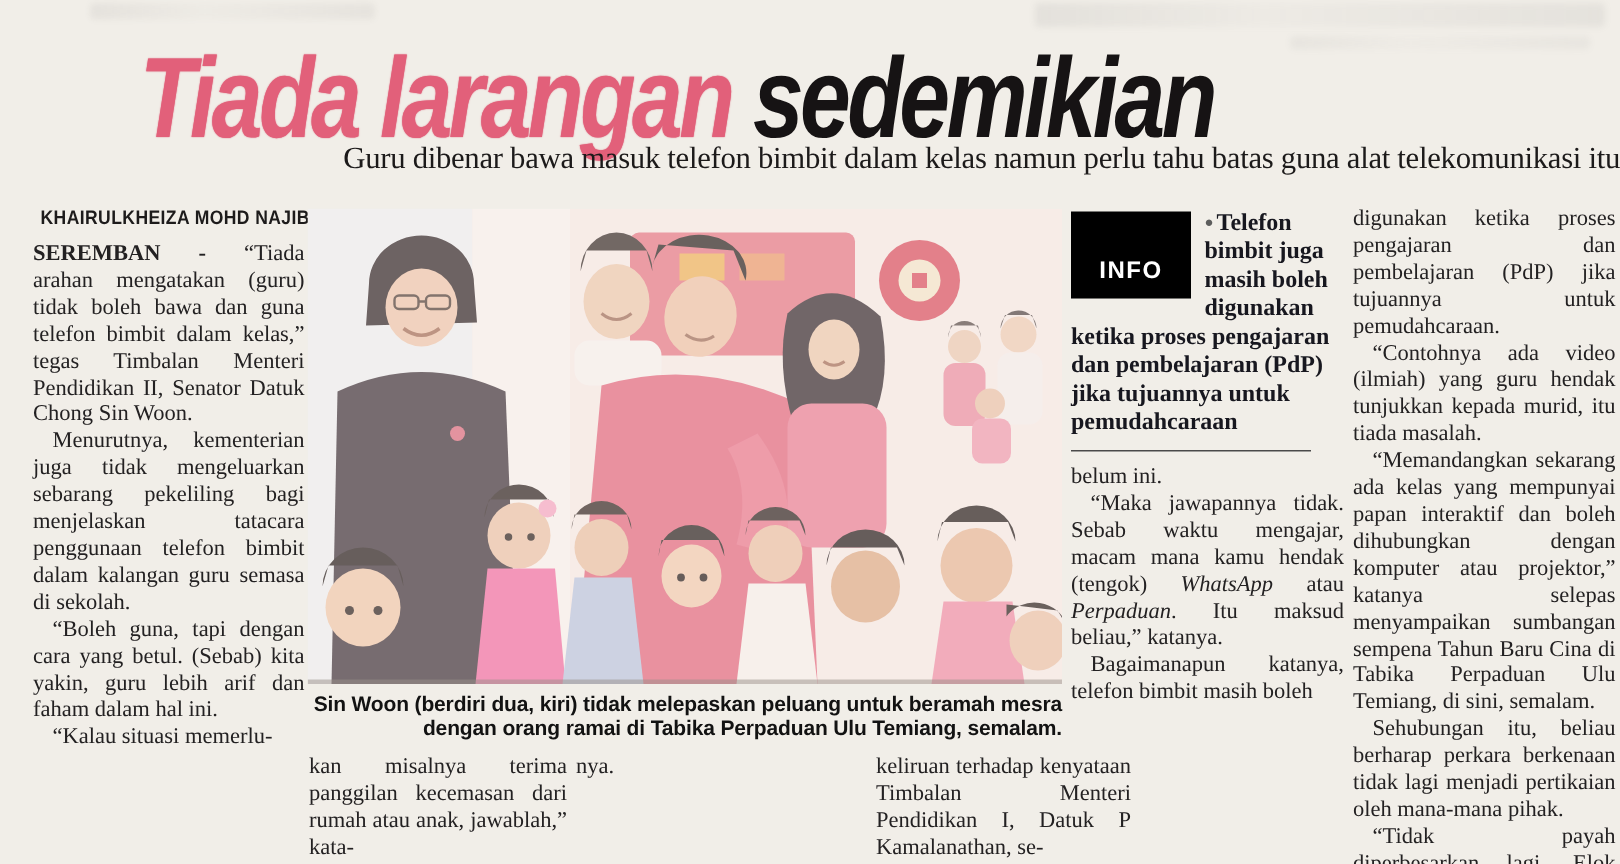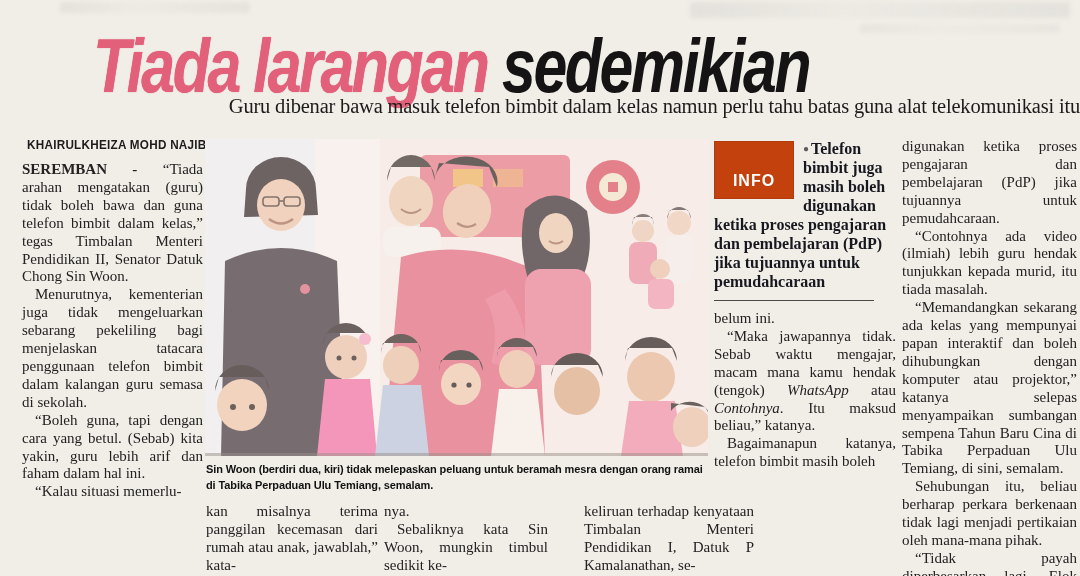--- a/index.html
+++ b/index.html
@@ -38,33 +38,33 @@
   #col2{left:206px;top:503px;width:172px;}
   #col3{left:384px;top:503px;width:164px;}
   #col4{left:552px;top:503px;width:170px;margin-left:32px;}
   #colmid{left:714px;top:139px;width:182px;}
   #col6{left:902px;top:138px;width:175px;}
   .lead{font-weight:700;}
   em{font-style:italic;margin-top:26px;}
 
   
   #info-block{font-weight:700;font-size:16px;line-height:19px;color:#17171f;text-align:left;}
-  #info-square{float:left;width:80px;height:58px;background:#c2410c;margin:2px 9px 2px 0;
+  #info-square{float:left;width:80px;height:58px;background:#000000;margin:2px 9px 2px 0;
       text-align:center;box-shadow:0 0 0 1px rgba(0,0,0,.08) inset;}
   #info-square span{display:inline-block;margin-top:30px;color:#fff;
       font-family:"Liberation Sans", sans-serif;font-weight:700;font-size:16px;letter-spacing:1px;}
   .bullet{color:#5d5d5d;font-size:10px;vertical-align:2px;padding-right:2px;}
   #info-rule{border:none;border-top:1.5px solid #4a4a4a;width:160px;margin:9px 12px 9px 0;}
   #col5{font-weight:400;}
 
   
   #photo{position:absolute;left:205px;top:139px;width:503px;height:317px;overflow:hidden;}
   #caption{position:absolute;left:206px;top:461px;width:502px;
-      font-family:"Liberation Sans", sans-serif;font-weight:700;font-size:11px;
-      line-height:16px;color:#121212;letter-spacing:-0.1px;text-align:left;}
+      font-family:"Liberation Sans", sans-serif;font-weight:700;font-size:14px;
+      line-height:16px;color:#121212;letter-spacing:-0.1px;text-align:right;}
 </style>
 </head>
 <body>
 
 <div id="page">
 
   <div class="bleed" id="bleed-tl"></div>
   <div class="bleed" id="bleed-tr"></div>
   <div class="bleed" id="bleed-tr2"></div>
 
@@ -166,42 +166,41 @@
     </svg>
   </div>
 
   <div id="caption">Sin Woon (berdiri dua, kiri) tidak  melepaskan peluang untuk beramah mesra dengan orang ramai di Tabika Perpaduan Ulu Temiang, semalam.</div>
 
   <div class="col" id="col2">
     <p>kan misalnya terima panggilan kecemasan dari rumah atau anak, jawablah,” kata-</p>
   </div>
   <div class="col" id="col3">
     <p>nya.</p>
-    <p class="ind">Sebaliknya kata Sin Woon, mungkin timbul sedikit ke-</p>
   </div>
   <div class="col" id="col4">
     <p>keliruan terhadap kenyataan Timbalan Menteri Pendidikan I, Datuk P Kamalanathan, se-</p>
   </div>
 
   <div class="col" id="colmid">
     <div id="info-block">
       <div id="info-square">
         <span>INFO</span>
       </div>
       <span class="bullet">●</span><span>Telefon bimbit juga masih boleh digunakan ketika proses pengajaran dan pembelajaran (PdP) jika tujuannya untuk pemudahcaraan</span>
     </div>
     <hr id="info-rule">
     <div id="col5">
       <p>belum ini.</p>
-      <p class="ind"><span>“Maka jawapannya tidak. Sebab waktu mengajar, macam mana kamu hendak (tengok) </span><em>WhatsApp</em><span> atau </span><em>Contohnya</em><span>. Itu maksud beliau,” katanya.</span></p>
+      <p class="ind"><span>“Maka jawapannya tidak. Sebab waktu mengajar, macam mana kamu hendak (tengok) </span><em>WhatsApp</em><span> atau </span><em>Perpaduan</em><span>. Itu maksud beliau,” katanya.</span></p>
       <p class="ind">Bagaimanapun katanya, telefon bimbit masih boleh</p>
     </div>
   </div>
 
   <div class="col" id="col6">
     <p>digunakan ketika proses pengajaran dan pembelajaran (PdP) jika tujuannya untuk pemudahcaraan.</p>
-    <p class="ind">“Contohnya ada video (ilmiah) lebih guru hendak tunjukkan kepada murid, itu tiada masalah.</p>
+    <p class="ind">“Contohnya ada video (ilmiah) yang guru hendak tunjukkan kepada murid, itu tiada masalah.</p>
     <p class="ind">“Memandangkan sekarang ada kelas yang mempunyai papan interaktif dan boleh dihubungkan dengan komputer atau projektor,” katanya selepas menyampaikan sumbangan sempena Tahun Baru Cina di Tabika Perpaduan Ulu Temiang, di sini, semalam.</p>
     <p class="ind">Sehubungan itu, beliau berharap perkara berkenaan tidak lagi menjadi pertikaian oleh mana-mana pihak.</p>
     <p class="ind">“Tidak payah diperbesarkan lagi. Elok letak titik noktah sebab tidak ada isu pun sebenarnya,” katanya.</p>
   </div>
 
 </div>
 
 </body></html>

